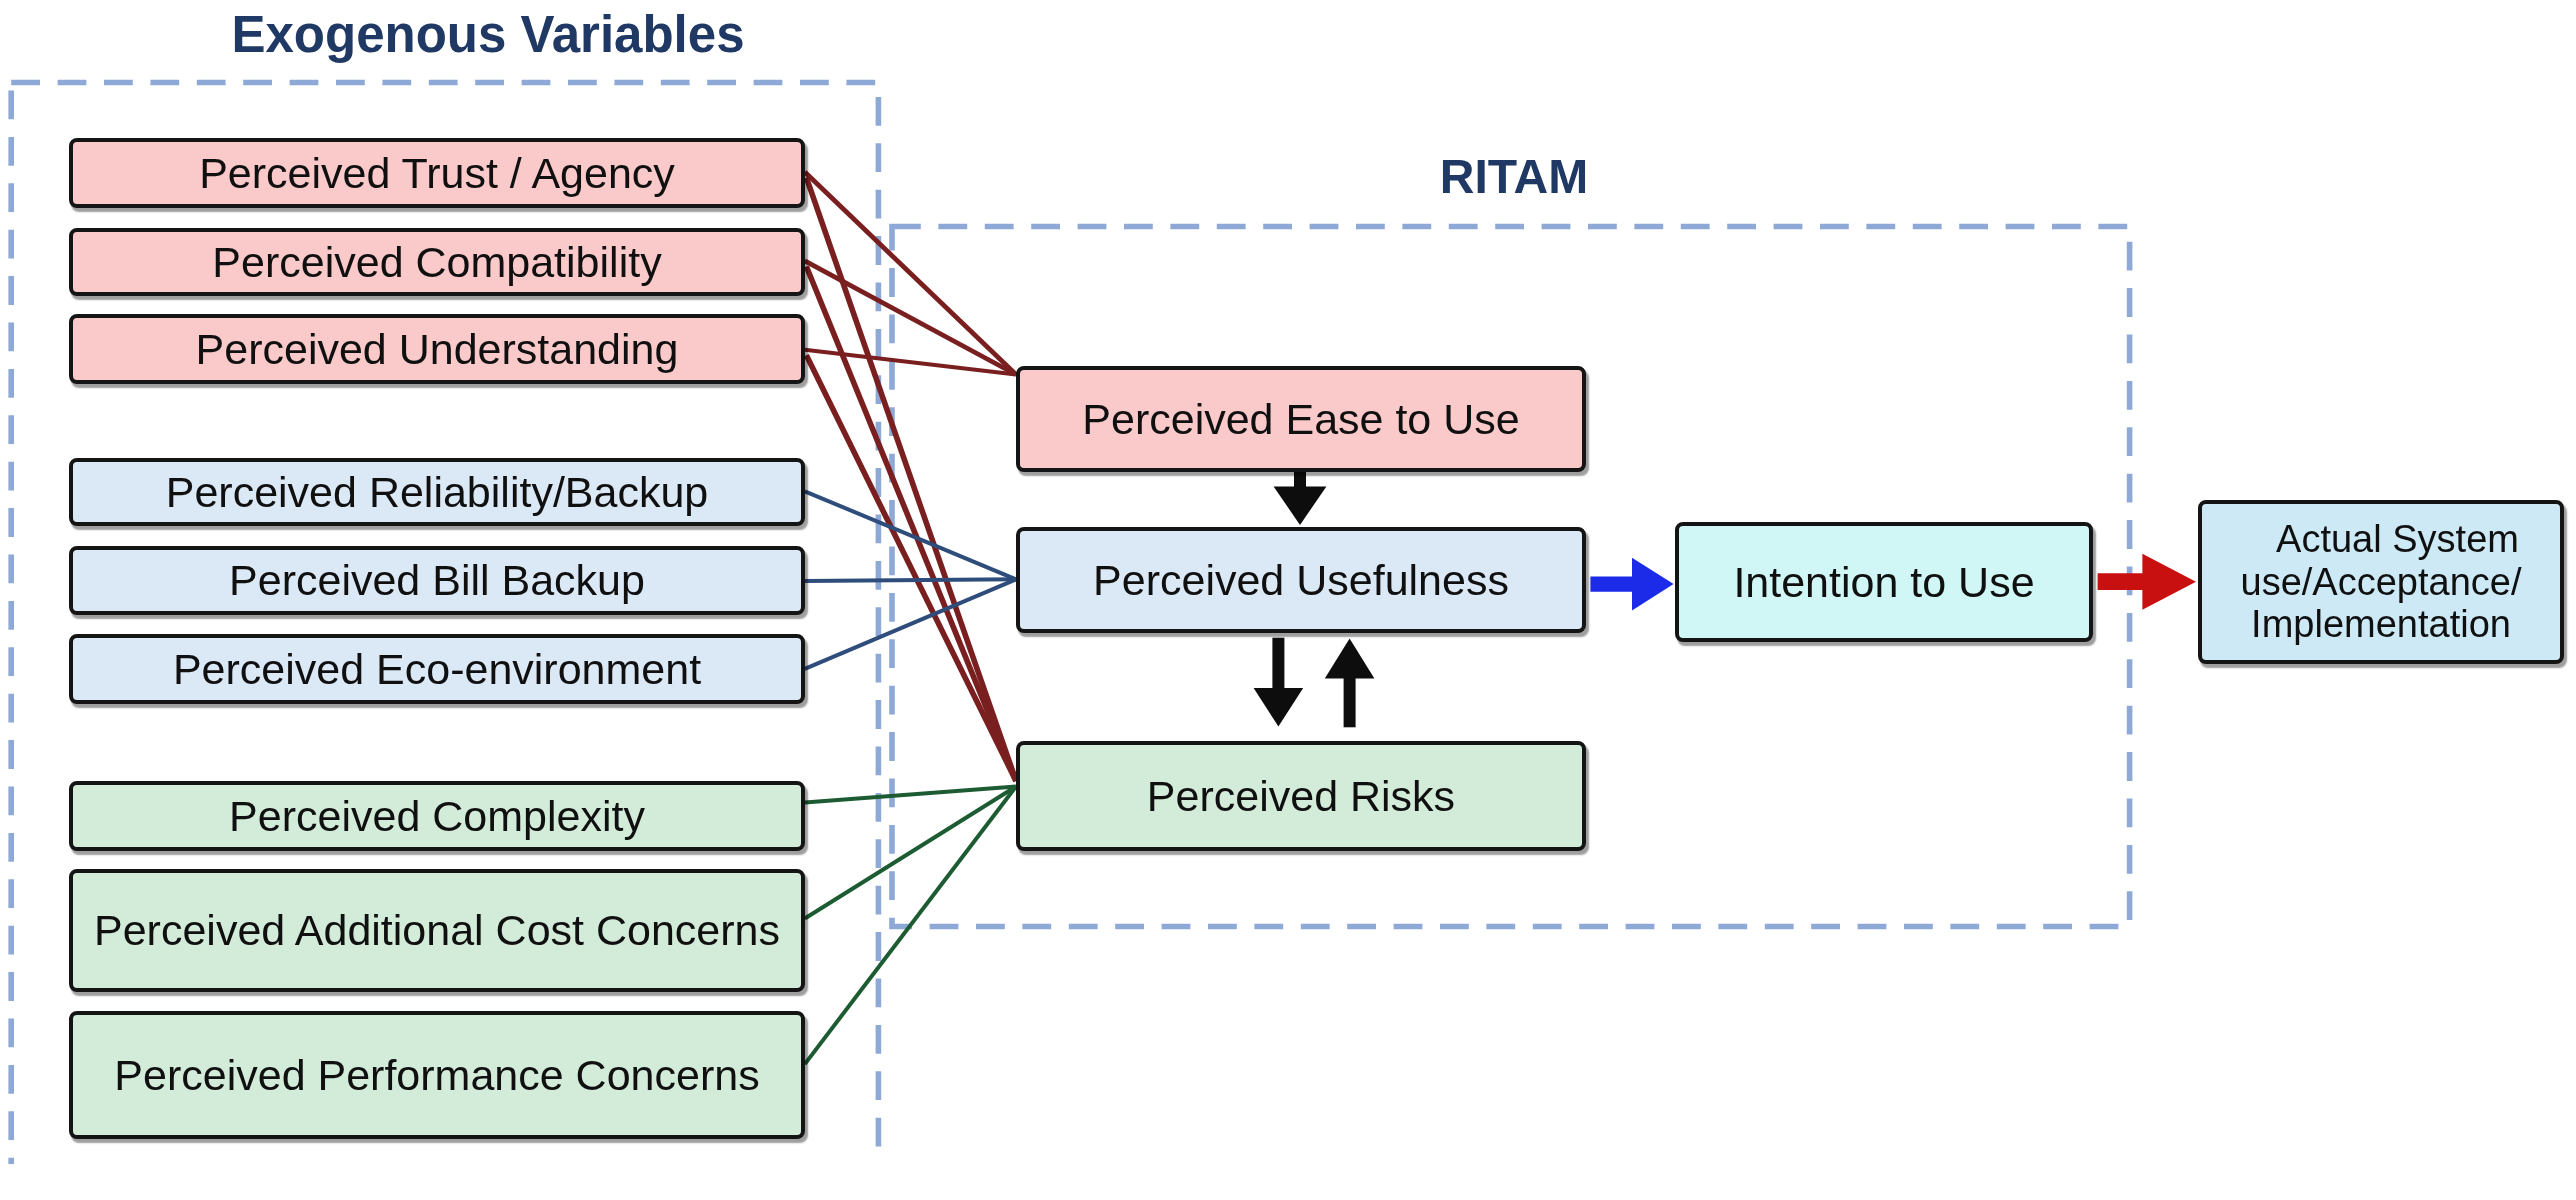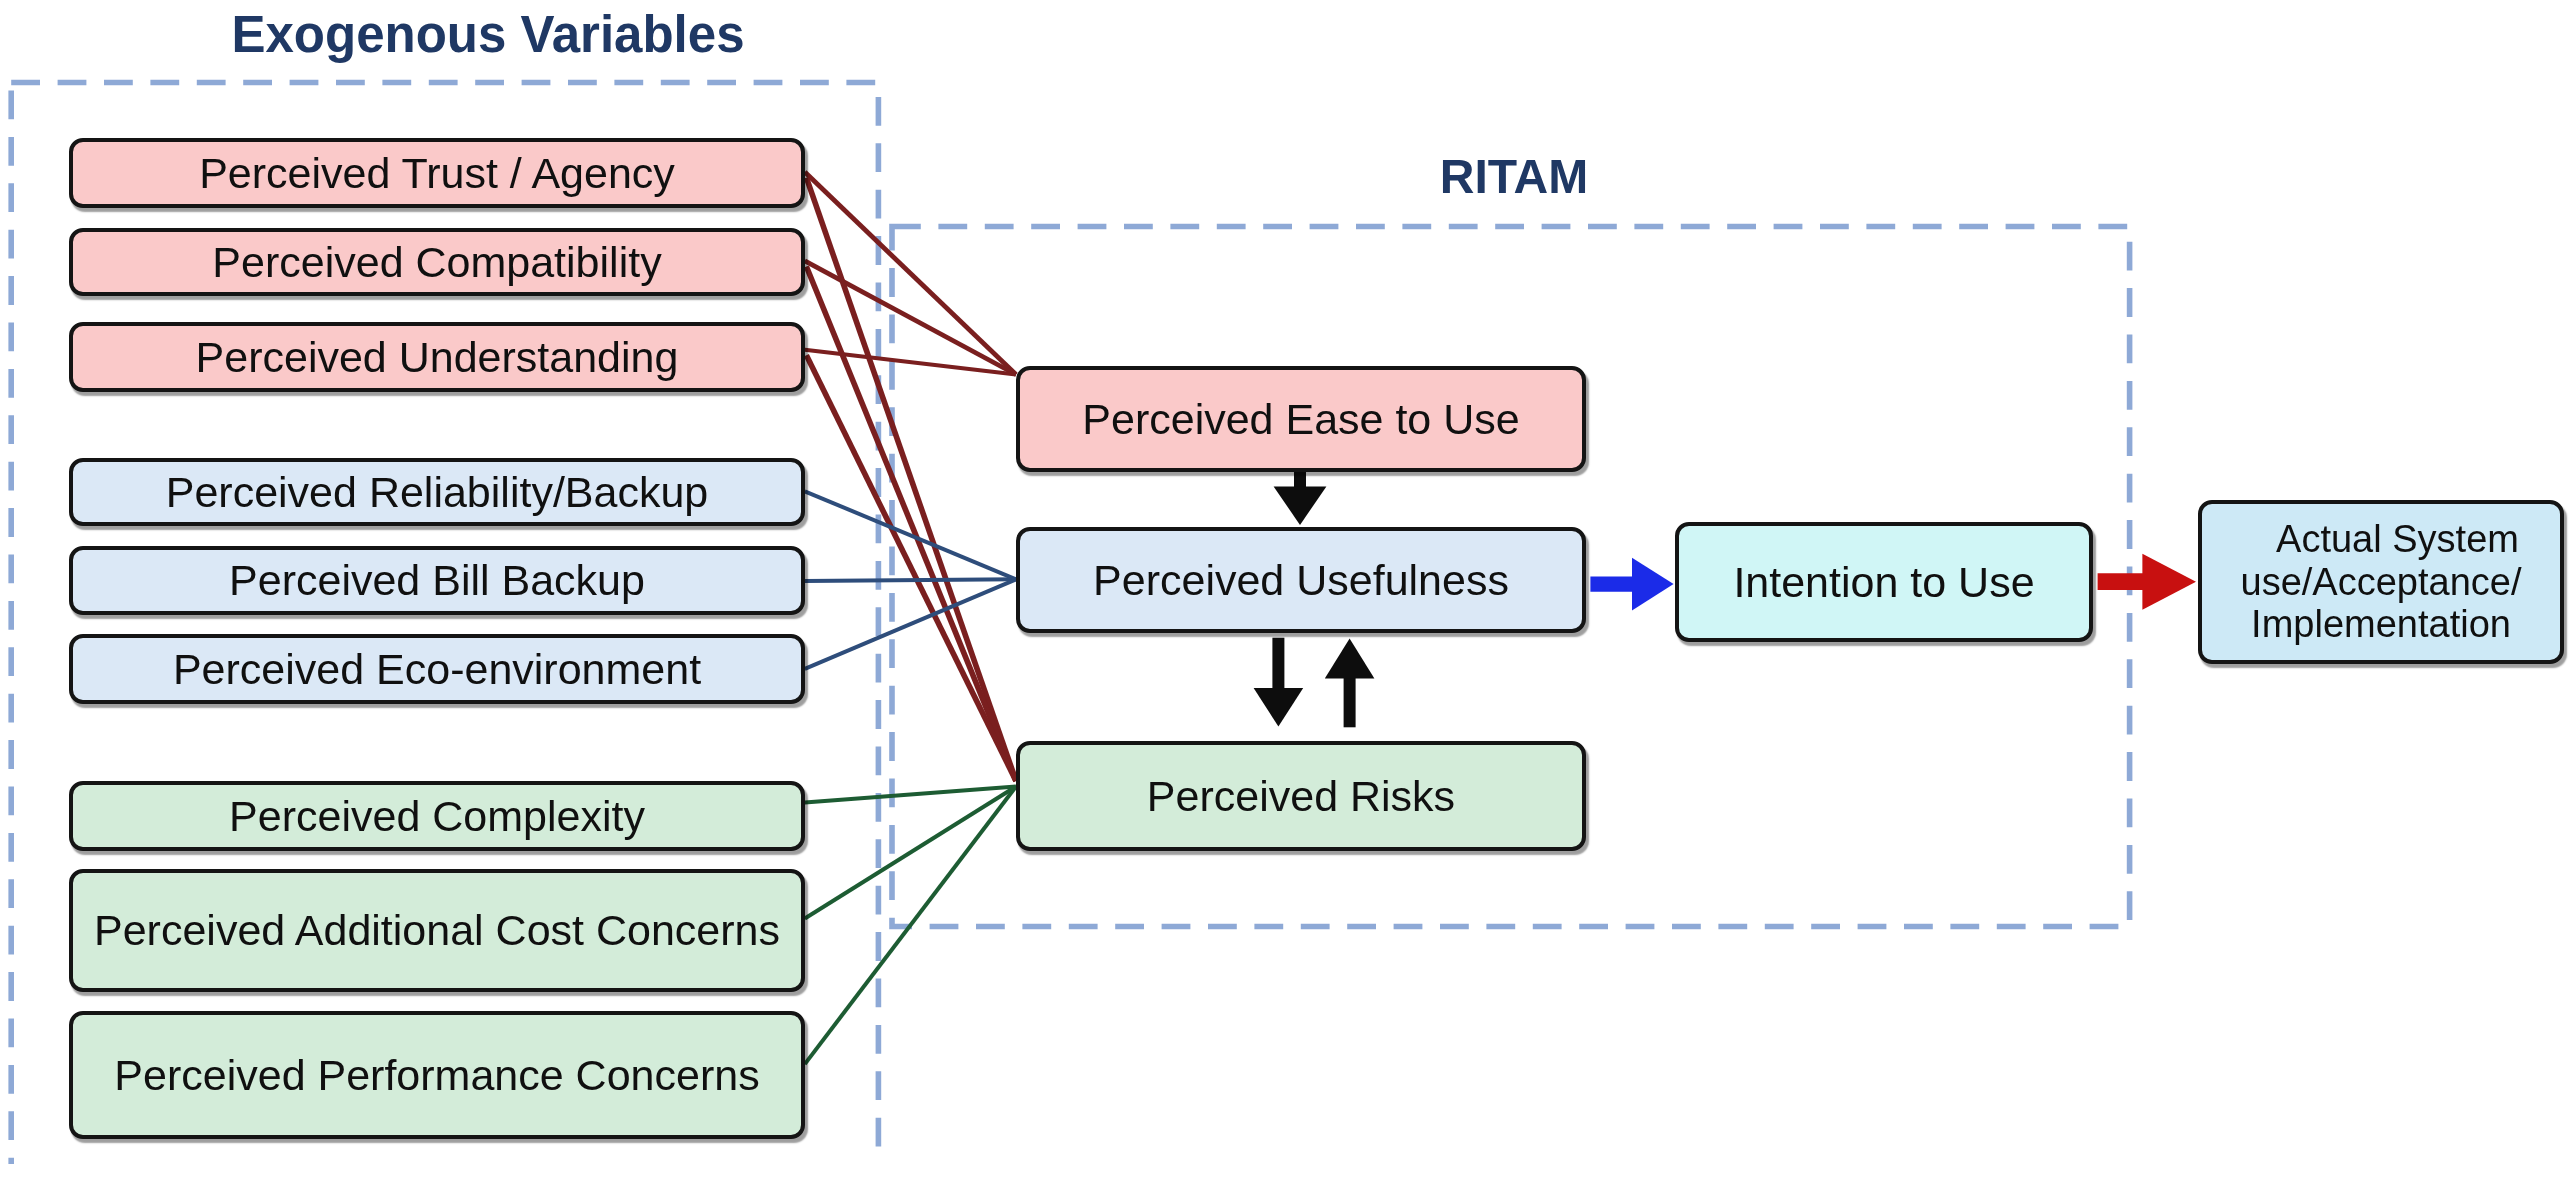--- a/index.html
+++ b/index.html
@@ -3,37 +3,37 @@
 <meta charset="utf-8">
 <style>
   html, body { margin: 0; padding: 0; background: #ffffff; }
   body { width: 2576px; height: 1201px; font-family: "Liberation Sans", sans-serif; }
   #canvas {
     position: relative; width: 2576px; height: 1164px; background: #ffffff; overflow: hidden;
   }
   #edge-layer { position: absolute; left: 0; top: 0; z-index: 1; }
   .node {
     position: absolute; z-index: 2; box-sizing: border-box;
-    border: 4.8px solid #141414; border-radius: 14px;
+    border: 4.8px solid #141414; border-radius: 8px;
     display: flex; align-items: center; justify-content: center; text-align: center;
     color: #101010; font-weight: 500; font-size: 43px; line-height: 1.12;
     box-shadow: 2.4px 4px 1.6px rgba(0,0,0,0.38);
     padding: 3.2px 11.2px;
   }
   .pink  { background: var(--pink-fill); }
   .blue  { background: var(--blue-fill); }
   .green { background: var(--green-fill); margin-top: 11px; }
   .cyan  { background: var(--cyan-fill); }
   .sky   { background: var(--sky-fill); }
 
   
   .exo { left: 69px; width: 736px; }
   .b-trust   { top: 138px;  height: 70px; }
   .b-compat  { top: 228px;  height: 68px; }
-  .b-underst { top: 314px;  height: 70px; margin-top: 8px; }
+  .b-underst { top: 314px;  height: 70px; }
   .b-reliab  { top: 458px;  height: 68px; }
   .b-bill    { top: 546px;  height: 69px; }
   .b-eco     { top: 634px;  height: 70px; }
   .b-complex { top: 770px;  height: 70px; }
   .b-addcost { top: 858px; height: 123px; }
   .b-perf    { top: 1000px; height: 128px; }
 
   
   .mid { left: 1016px; width: 570px; }
   .b-ease    { top: 322px; height: 106px; margin-top: 44px; }

